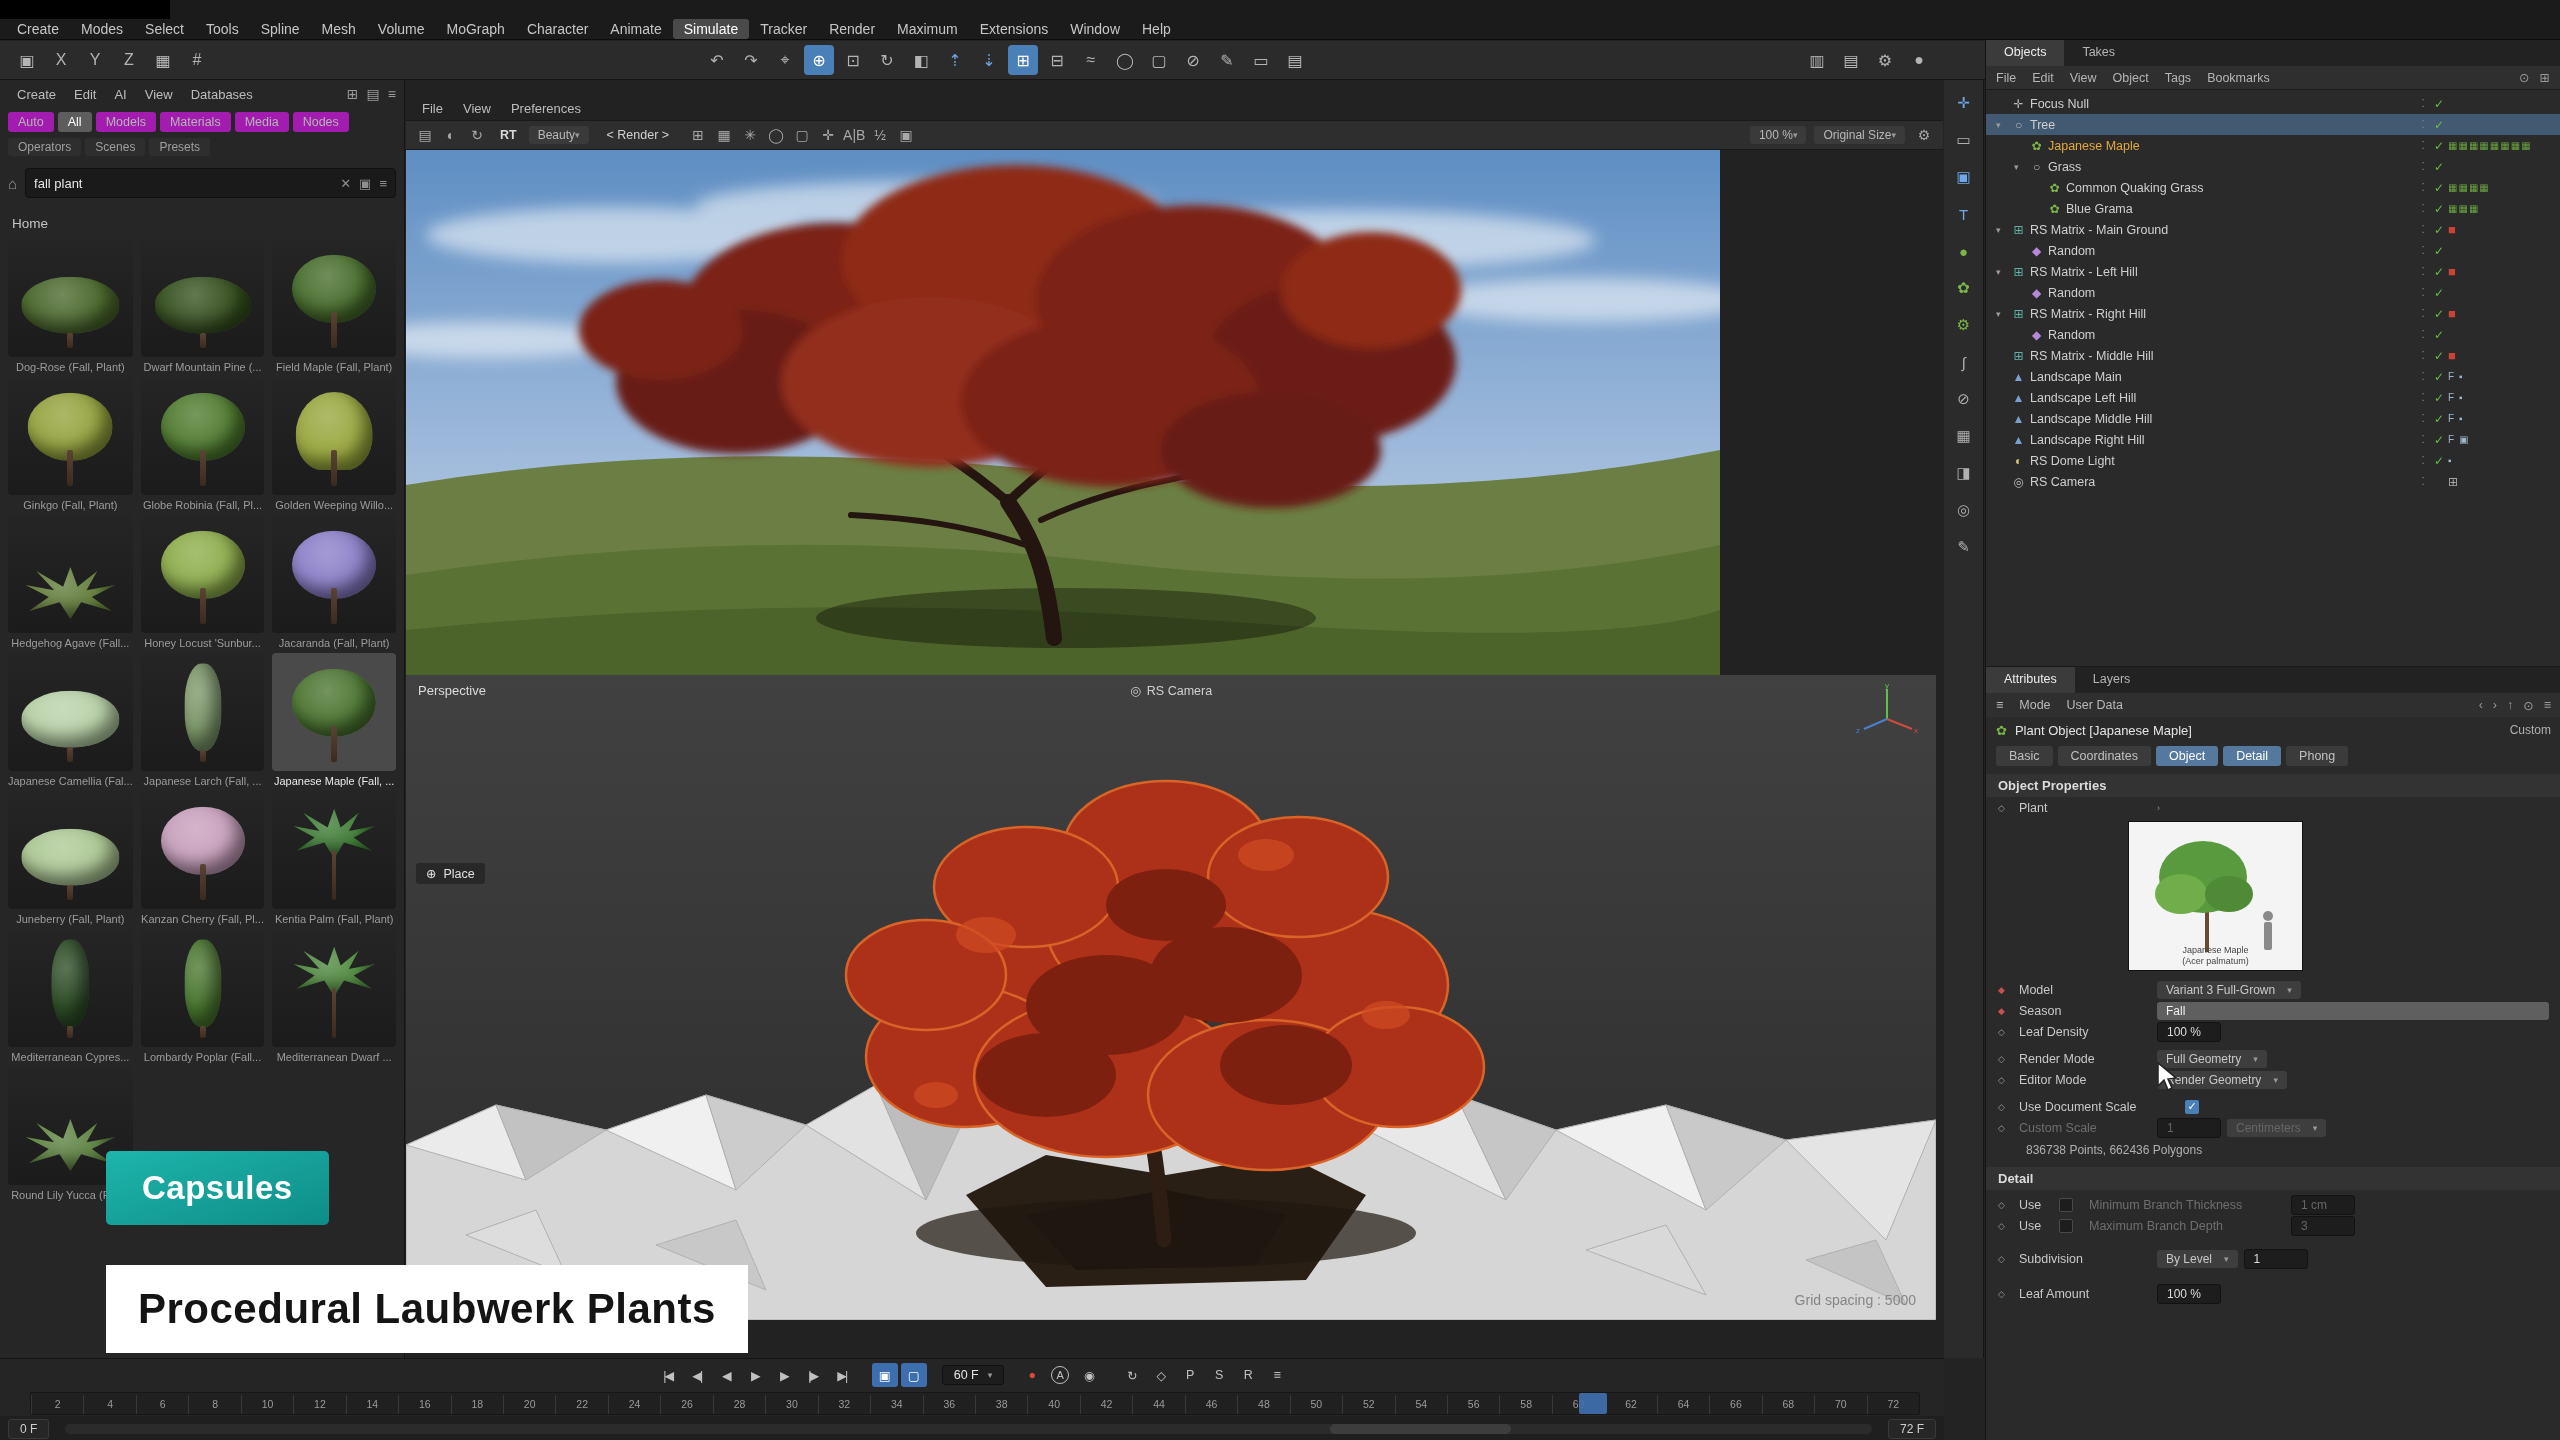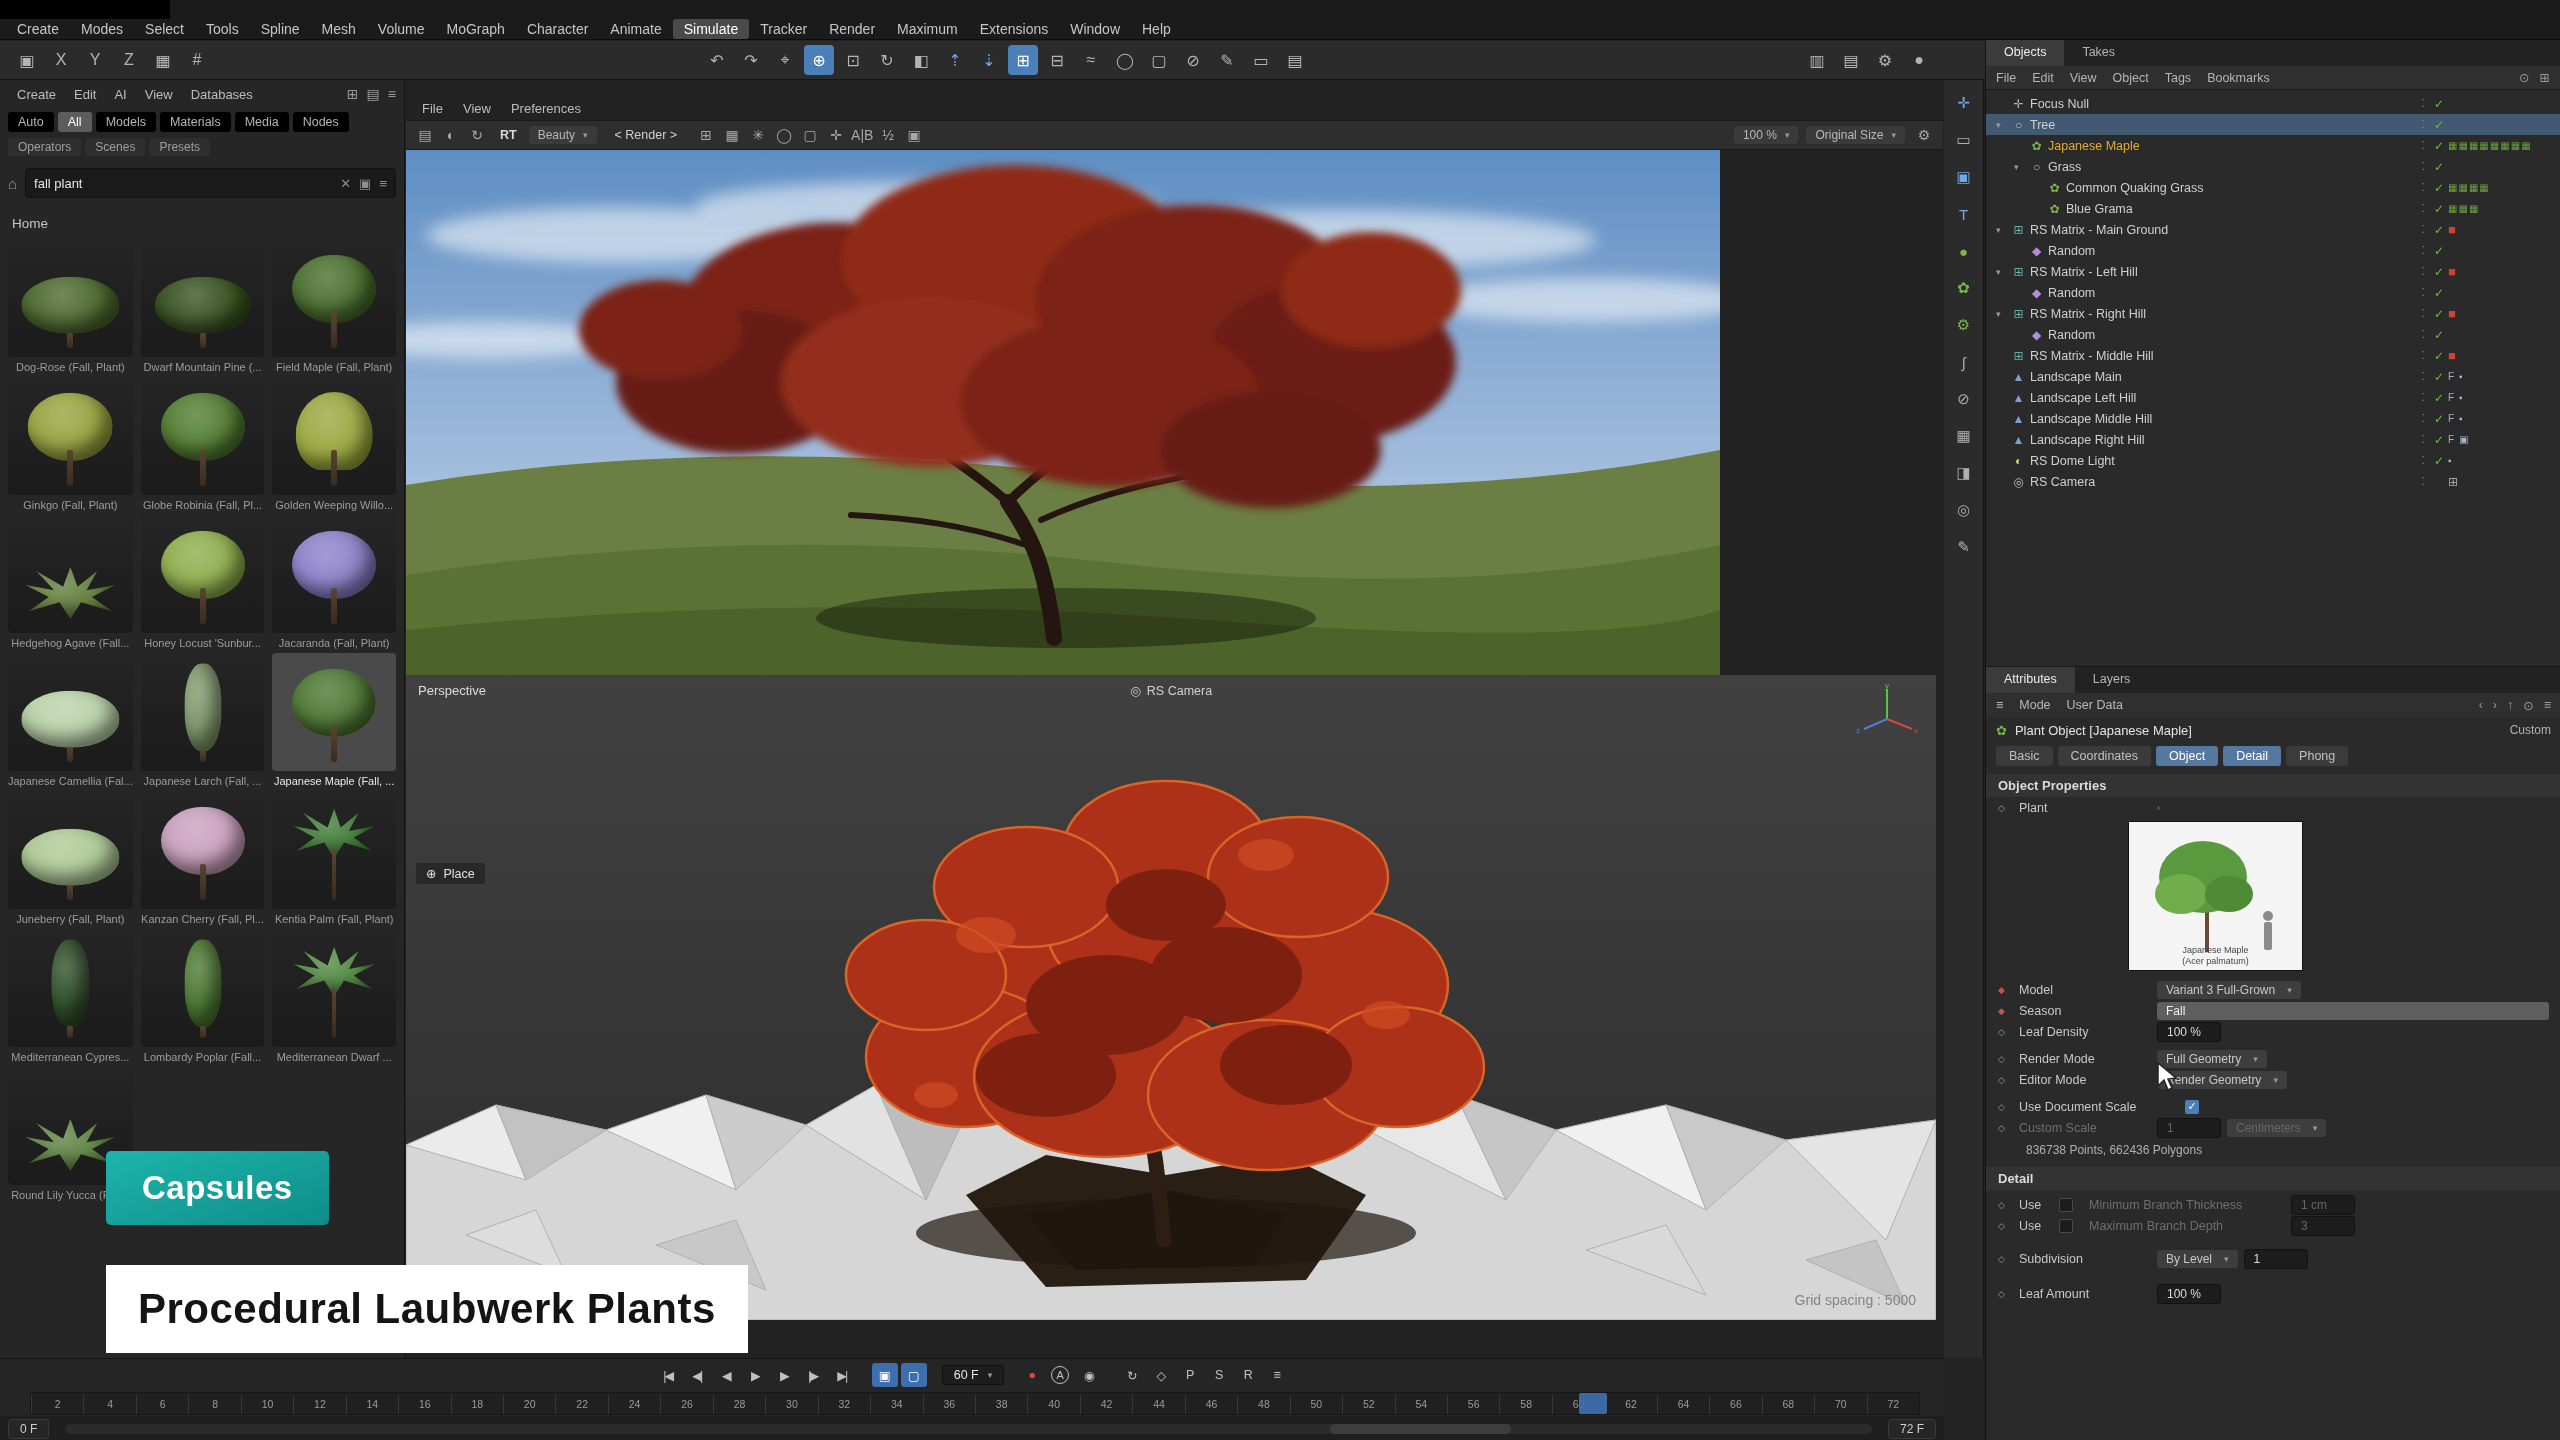--- a/index.html
+++ b/index.html
@@ -23,21 +23,21 @@
   .tb-icon.active{background:#4b7fb8;color:#fff}
   .tb-icon.blue{color:#6fa8e8}
 
   
   .left-panel{position:absolute;left:0;top:80px;width:405px;height:1278px;background:#262626;
               border-right:1px solid #141414;overflow:hidden}
   .ab-menu{display:flex;align-items:center;height:28px;padding:0 8px;font-size:13px;color:#bdbdbd}
   .ab-menu .mi{padding:2px 9px}
   .ab-view{margin-left:auto;display:flex;gap:8px;font-size:14px;color:#9a9a9a}
   .ab-filters{display:flex;gap:4px;padding:4px 8px;flex-wrap:wrap}
-  .chip{padding:3px 10px;font-size:12.5px;color:#b5b5b5;background:#000000;border-radius:3px;white-space:nowrap}
+  .chip{padding:3px 10px;font-size:12.5px;color:#b5b5b5;background:#a21caf;border-radius:3px;white-space:nowrap}
   .chip.on{background:#5d5d5d;color:#fff}
   .ab-cats{display:flex;gap:4px;padding:2px 8px 4px}
   .cat{padding:2px 10px;font-size:12px;color:#9f9f9f;background:#2e2e2e;border-radius:3px}
   .ab-search{display:flex;align-items:center;margin:8px 8px 0;gap:8px}
   .home-ic{color:#9a9a9a;font-size:15px}
   .search-box{flex:1;display:flex;align-items:center;background:#1a1a1a;border:1px solid #101010;
               border-radius:4px;height:30px;padding:0 8px;gap:8px}
   .search-box input{flex:1;background:none;border:none;color:#e6e6e6;font-size:13px;outline:none;font-family:inherit}
   .sb-ic{color:#8f8f8f;font-size:13px}
   .ab-home{padding:18px 12px 8px;font-size:13.5px;color:#c4c4c4}
@@ -64,21 +64,21 @@
   .tile-img.palm .trunk{height:42%;width:4px}
 
   
   .center{position:absolute;left:406px;top:80px;width:1537px;height:1278px;background:#222}
   .rv-menu{display:flex;height:24px;align-items:center;padding:0 6px;font-size:13px;color:#bdbdbd;margin-top:16px}
   .rv-menu .mi{padding:2px 10px}
   .rv-toolbar{display:flex;align-items:center;height:30px;background:#2e2e2e;border-top:1px solid #191919;
               border-bottom:1px solid #191919;padding:0 8px;gap:8px;font-size:12.5px;color:#b8b8b8}
   .rv-ic{width:22px;text-align:center;font-size:14px;color:#a8a8a8}
   .rv-rt{font-weight:bold;color:#d8d8d8;padding:0 4px}
-  .rv-dd{display:flex;align-items:center;gap:8px;background:#3a3a3a;border-radius:3px;padding:2px 9px;font-size:12px;white-space:nowrap}
+  .rv-dd{display:flex;align-items:center;background:#3a3a3a;border-radius:3px;padding:2px 9px;font-size:12px;white-space:nowrap}
   .car{font-size:9px;color:#999}
   .rv-nav{padding:0 10px;color:#d0d0d0;white-space:nowrap}
   .rv-right{margin-left:auto;display:flex;align-items:center;gap:8px}
   .render-img{position:relative;width:1314px;height:525px;background:#000;overflow:hidden}
   .progress-band{height:34px;background:#262626;border-bottom:1px solid #161616;display:flex;align-items:center;
                  justify-content:flex-end;padding-right:22px;gap:34px;font-size:12.5px;color:#9e9e9e}
   .viewport{position:relative;width:1530px;height:645px;background:linear-gradient(#414141,#2c2c2c);overflow:hidden}
   .vp-label{position:absolute;left:12px;top:8px;font-size:13px;color:#dcdcdc}
   .vp-cam{position:absolute;left:50%;top:8px;transform:translateX(-50%);font-size:12.5px;color:#cfcfcf;display:flex;gap:6px;align-items:center}
   .vp-place{position:absolute;left:10px;top:188px;display:flex;align-items:center;gap:7px;font-size:12.5px;color:#e0e0e0;

